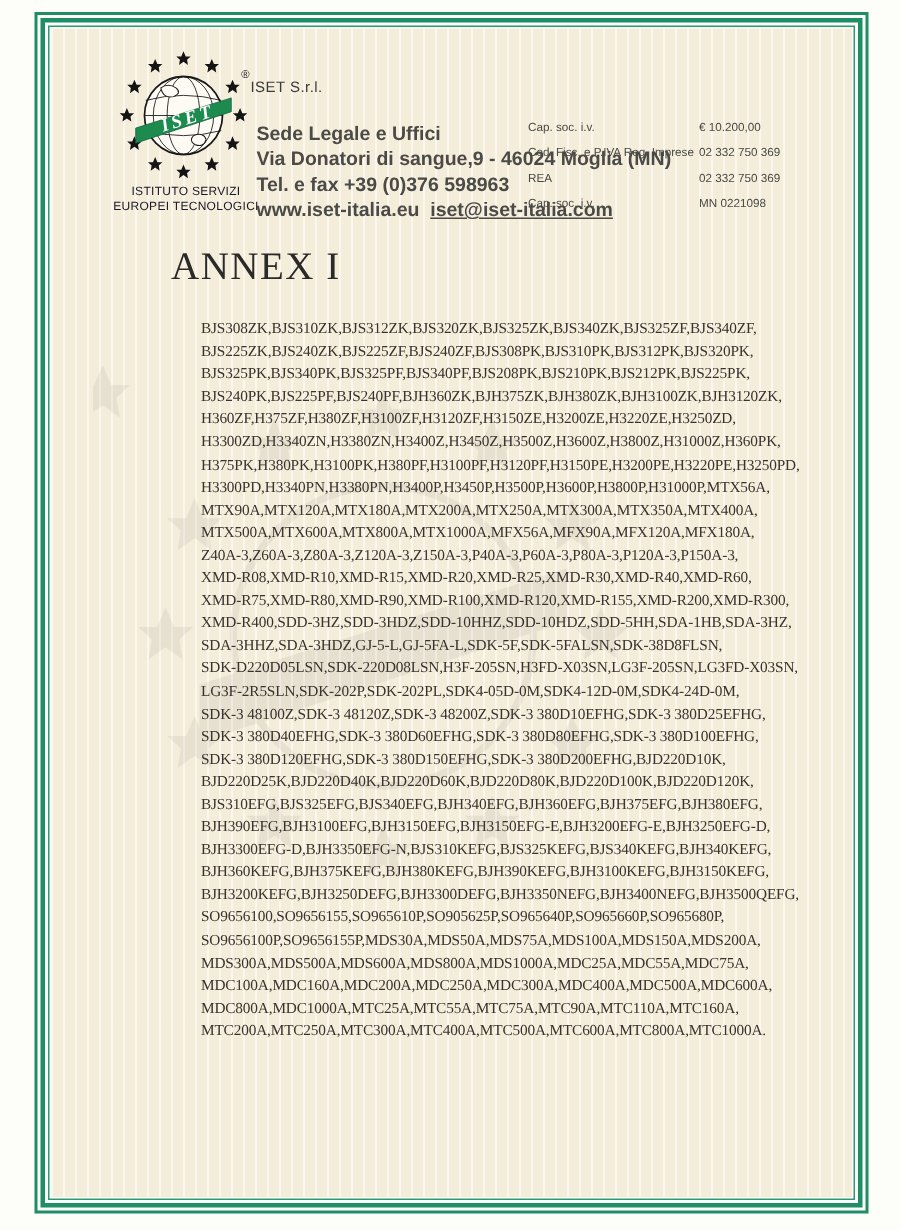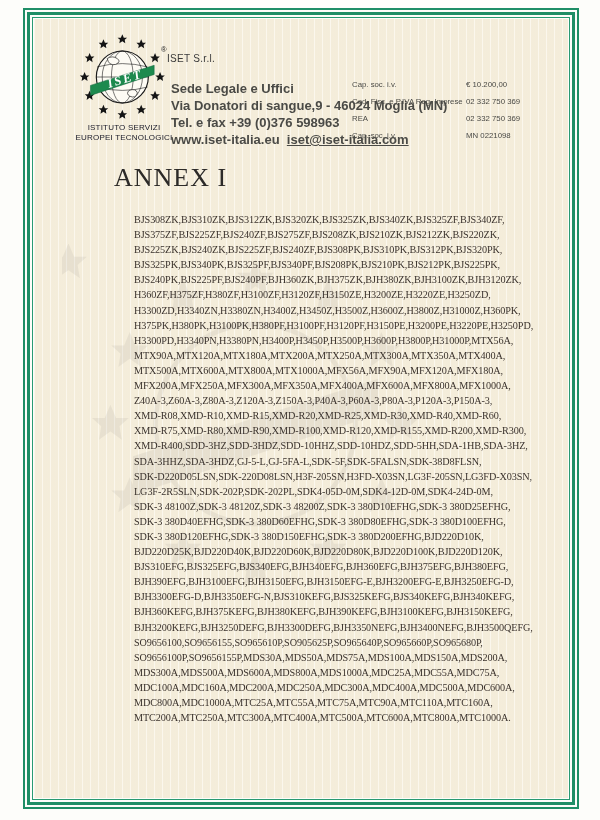--- a/index.html
+++ b/index.html
@@ -135,31 +135,29 @@
             </div>
             <div class="reg-row">
               <span class="reg-label">Cap. soc. i.v.</span>
               <span class="reg-value">MN 0221098</span>
             </div>
           </div>
 
           <h1 class="doc-title">ANNEX I</h1>
           <div class="codes">
               <div class="code-line">BJS308ZK,BJS310ZK,BJS312ZK,BJS320ZK,BJS325ZK,BJS340ZK,BJS325ZF,BJS340ZF,</div>
-              <div class="code-line">BJS375ZF,BJS225ZF,BJS240ZF,BJS275ZF,BJS208ZK,BJS210ZK,BJS212ZK,BJS220ZK,</div>
               <div class="code-line">BJS225ZK,BJS240ZK,BJS225ZF,BJS240ZF,BJS308PK,BJS310PK,BJS312PK,BJS320PK,</div>
               <div class="code-line">BJS325PK,BJS340PK,BJS325PF,BJS340PF,BJS208PK,BJS210PK,BJS212PK,BJS225PK,</div>
               <div class="code-line">BJS240PK,BJS225PF,BJS240PF,BJH360ZK,BJH375ZK,BJH380ZK,BJH3100ZK,BJH3120ZK,</div>
               <div class="code-line">H360ZF,H375ZF,H380ZF,H3100ZF,H3120ZF,H3150ZE,H3200ZE,H3220ZE,H3250ZD,</div>
               <div class="code-line">H3300ZD,H3340ZN,H3380ZN,H3400Z,H3450Z,H3500Z,H3600Z,H3800Z,H31000Z,H360PK,</div>
               <div class="code-line">H375PK,H380PK,H3100PK,H380PF,H3100PF,H3120PF,H3150PE,H3200PE,H3220PE,H3250PD,</div>
               <div class="code-line">H3300PD,H3340PN,H3380PN,H3400P,H3450P,H3500P,H3600P,H3800P,H31000P,MTX56A,</div>
               <div class="code-line">MTX90A,MTX120A,MTX180A,MTX200A,MTX250A,MTX300A,MTX350A,MTX400A,</div>
               <div class="code-line">MTX500A,MTX600A,MTX800A,MTX1000A,MFX56A,MFX90A,MFX120A,MFX180A,</div>
-              <div class="code-line">MFX200A,MFX250A,MFX300A,MFX350A,MFX400A,MFX600A,MFX800A,MFX1000A,</div>
               <div class="code-line">Z40A-3,Z60A-3,Z80A-3,Z120A-3,Z150A-3,P40A-3,P60A-3,P80A-3,P120A-3,P150A-3,</div>
               <div class="code-line">XMD-R08,XMD-R10,XMD-R15,XMD-R20,XMD-R25,XMD-R30,XMD-R40,XMD-R60,</div>
               <div class="code-line">XMD-R75,XMD-R80,XMD-R90,XMD-R100,XMD-R120,XMD-R155,XMD-R200,XMD-R300,</div>
               <div class="code-line">XMD-R400,SDD-3HZ,SDD-3HDZ,SDD-10HHZ,SDD-10HDZ,SDD-5HH,SDA-1HB,SDA-3HZ,</div>
               <div class="code-line">SDA-3HHZ,SDA-3HDZ,GJ-5-L,GJ-5FA-L,SDK-5F,SDK-5FALSN,SDK-38D8FLSN,</div>
               <div class="code-line">SDK-D220D05LSN,SDK-220D08LSN,H3F-205SN,H3FD-X03SN,LG3F-205SN,LG3FD-X03SN,</div>
               <div class="code-line">LG3F-2R5SLN,SDK-202P,SDK-202PL,SDK4-05D-0M,SDK4-12D-0M,SDK4-24D-0M,</div>
               <div class="code-line">SDK-3 48100Z,SDK-3 48120Z,SDK-3 48200Z,SDK-3 380D10EFHG,SDK-3 380D25EFHG,</div>
               <div class="code-line">SDK-3 380D40EFHG,SDK-3 380D60EFHG,SDK-3 380D80EFHG,SDK-3 380D100EFHG,</div>
               <div class="code-line">SDK-3 380D120EFHG,SDK-3 380D150EFHG,SDK-3 380D200EFHG,BJD220D10K,</div>

